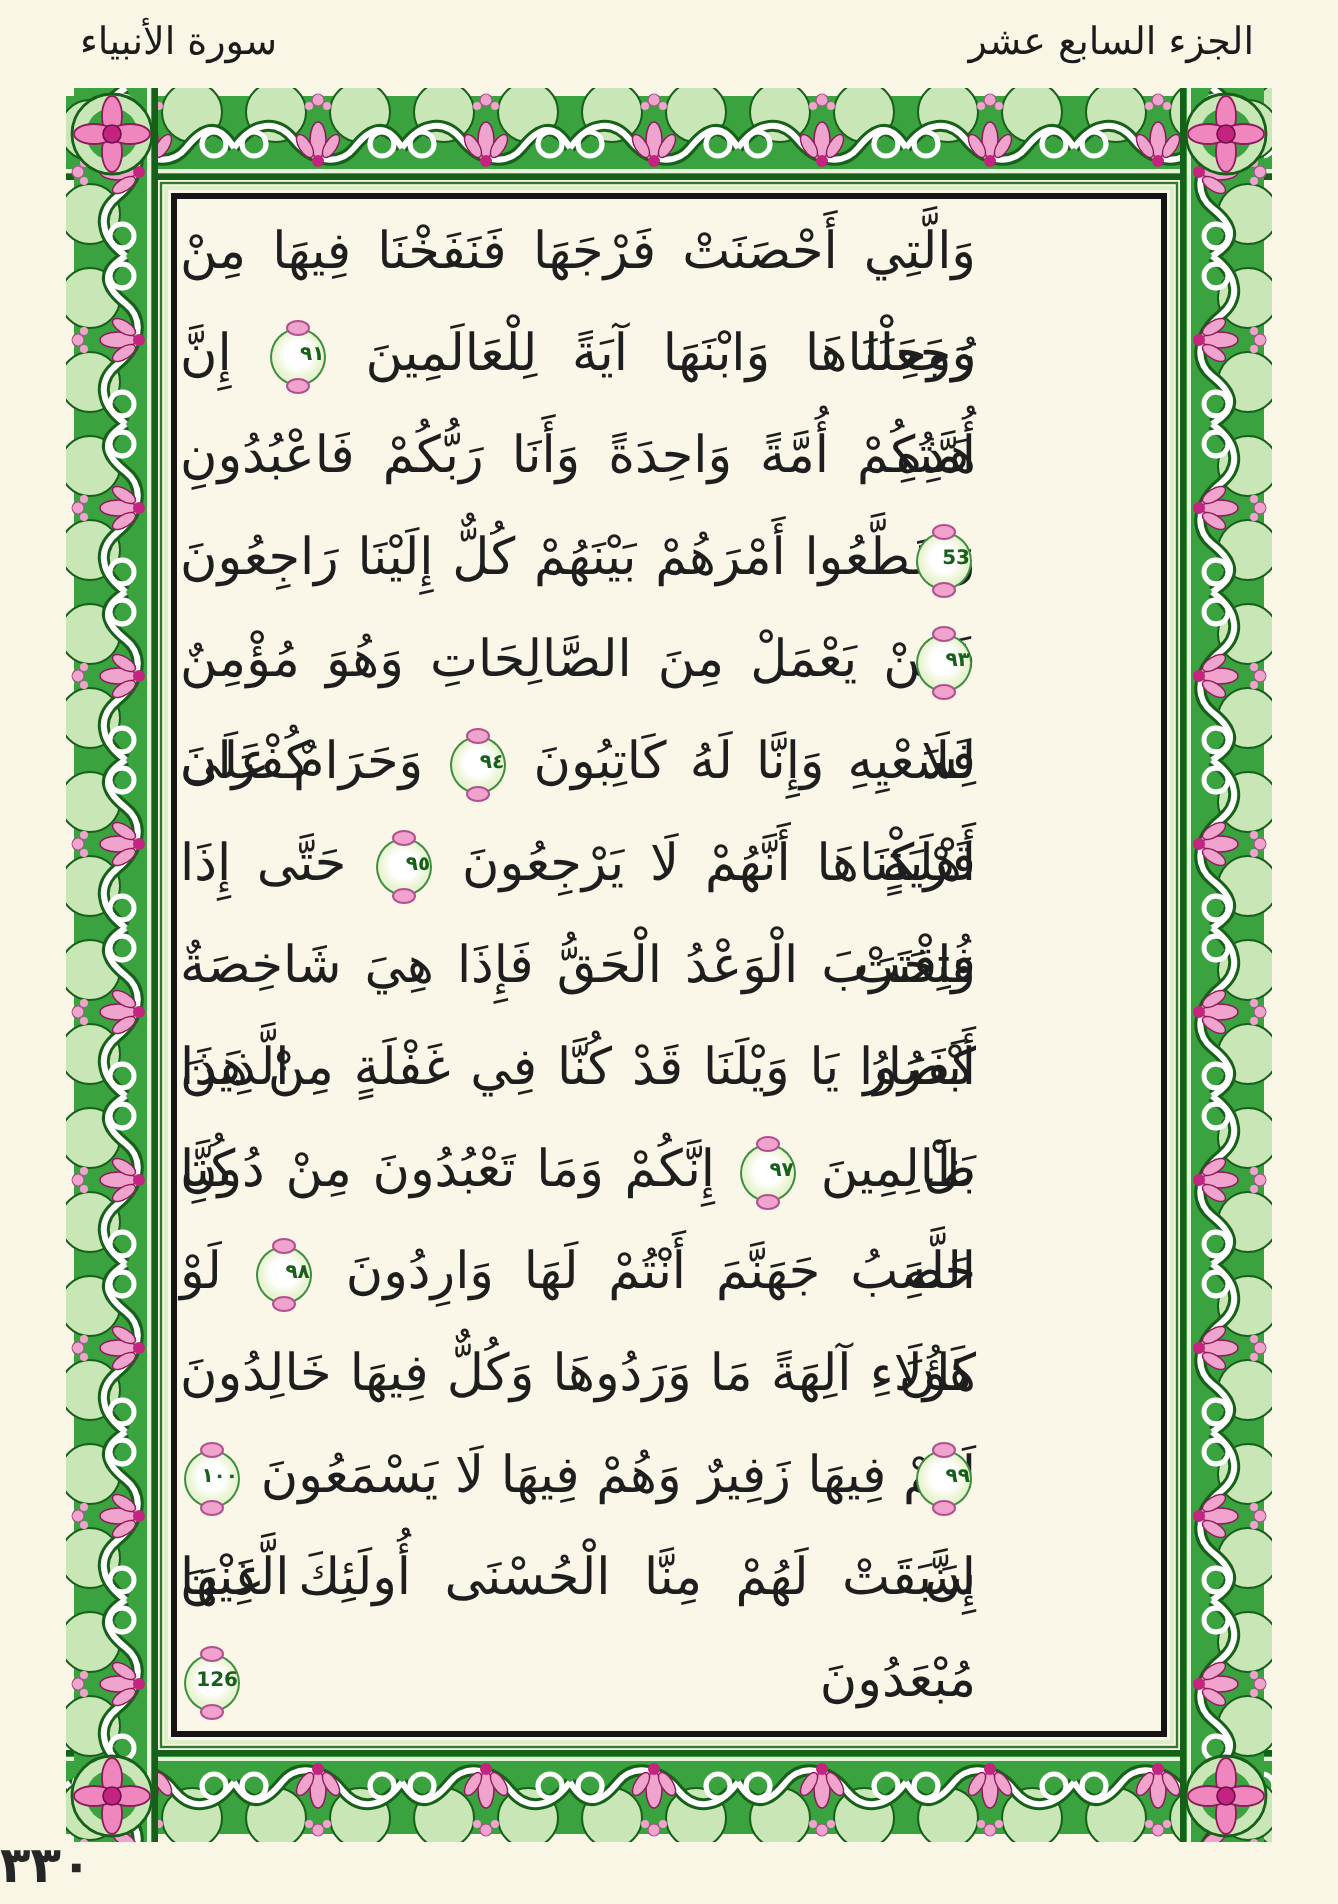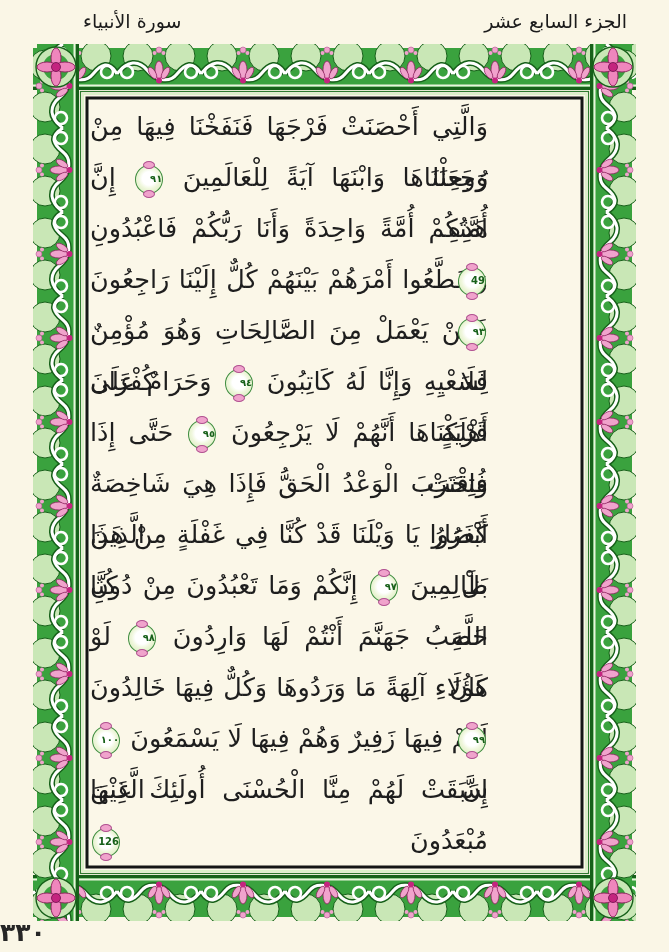--- a/index.html
+++ b/index.html
@@ -2,21 +2,21 @@
 <html lang="ar" dir="rtl"><head>
 <meta charset="utf-8">
 <style>
   html,body{margin:0;padding:0;}
   body{width:669px;height:952px;font-family:"DejaVu Sans",sans-serif;}
   .page{position:relative;width:669px;height:952px;background:#faf6e6;overflow:hidden;}
 
   
   .hdr{position:absolute;top:10px;font-size:19px;font-weight:500;color:#1b1b1b;white-space:nowrap;}
   .hdr-juz{right:42px;}
-  .hdr-surah{left:40px;margin-left:43px;}
+  .hdr-surah{left:40px;}
 
   
   .frame{position:absolute;left:33px;top:44px;width:603px;height:877px;}
 
   
   .text-area{
     position:absolute;left:90px;top:101px;width:398px;height:765px;
     direction:rtl;color:#1e1e1e;
   }
   .line{
@@ -117,21 +117,21 @@
 
     <use href="#cornerFlower" x="23" y="23"></use>
     <use href="#cornerFlower" x="580" y="23"></use>
     <use href="#cornerFlower" x="23" y="854"></use>
     <use href="#cornerFlower" x="580" y="854"></use>
   </svg>
 
   <div class="text-area">
       <div class="line"><span>وَالَّتِي أَحْصَنَتْ فَرْجَهَا فَنَفَخْنَا فِيهَا مِنْ رُوحِنَا</span></div>
       <div class="line"><span>وَجَعَلْنَاهَا وَابْنَهَا آيَةً لِلْعَالَمِينَ</span> <span class="vm"><span class="vm-n">٩١</span></span> <span>إِنَّ هَذِهِ</span></div>
-      <div class="line"><span>أُمَّتُكُمْ أُمَّةً وَاحِدَةً وَأَنَا رَبُّكُمْ فَاعْبُدُونِ</span> <span class="vm"><span class="vm-n">49</span></span></div>
+      <div class="line"><span>أُمَّتُكُمْ أُمَّةً وَاحِدَةً وَأَنَا رَبُّكُمْ فَاعْبُدُونِ</span> <span class="vm"><span class="vm-n">53</span></span></div>
       <div class="line"><span>وَتَقَطَّعُوا أَمْرَهُمْ بَيْنَهُمْ كُلٌّ إِلَيْنَا رَاجِعُونَ</span> <span class="vm"><span class="vm-n">٩٣</span></span></div>
       <div class="line"><span>فَمَنْ يَعْمَلْ مِنَ الصَّالِحَاتِ وَهُوَ مُؤْمِنٌ فَلَا كُفْرَانَ</span></div>
       <div class="line"><span>لِسَعْيِهِ وَإِنَّا لَهُ كَاتِبُونَ</span> <span class="vm"><span class="vm-n">٩٤</span></span> <span>وَحَرَامٌ عَلَى قَرْيَةٍ</span></div>
       <div class="line"><span>أَهْلَكْنَاهَا أَنَّهُمْ لَا يَرْجِعُونَ</span> <span class="vm"><span class="vm-n">٩٥</span></span> <span>حَتَّى إِذَا فُتِحَتْ</span></div>
       <div class="line"><span>وَاقْتَرَبَ الْوَعْدُ الْحَقُّ فَإِذَا هِيَ شَاخِصَةٌ أَبْصَارُ الَّذِينَ</span></div>
       <div class="line"><span>كَفَرُوا يَا وَيْلَنَا قَدْ كُنَّا فِي غَفْلَةٍ مِنْ هَذَا بَلْ كُنَّا</span></div>
       <div class="line"><span>ظَالِمِينَ</span> <span class="vm"><span class="vm-n">٩٧</span></span> <span>إِنَّكُمْ وَمَا تَعْبُدُونَ مِنْ دُونِ اللَّهِ</span></div>
       <div class="line"><span>حَصَبُ جَهَنَّمَ أَنْتُمْ لَهَا وَارِدُونَ</span> <span class="vm"><span class="vm-n">٩٨</span></span> <span>لَوْ كَانَ</span></div>
       <div class="line"><span>هَؤُلَاءِ آلِهَةً مَا وَرَدُوهَا وَكُلٌّ فِيهَا خَالِدُونَ</span> <span class="vm"><span class="vm-n">٩٩</span></span></div>
       <div class="line"><span>لَهُمْ فِيهَا زَفِيرٌ وَهُمْ فِيهَا لَا يَسْمَعُونَ</span> <span class="vm"><span class="vm-n">١٠٠</span></span> <span>إِنَّ الَّذِينَ</span></div>

